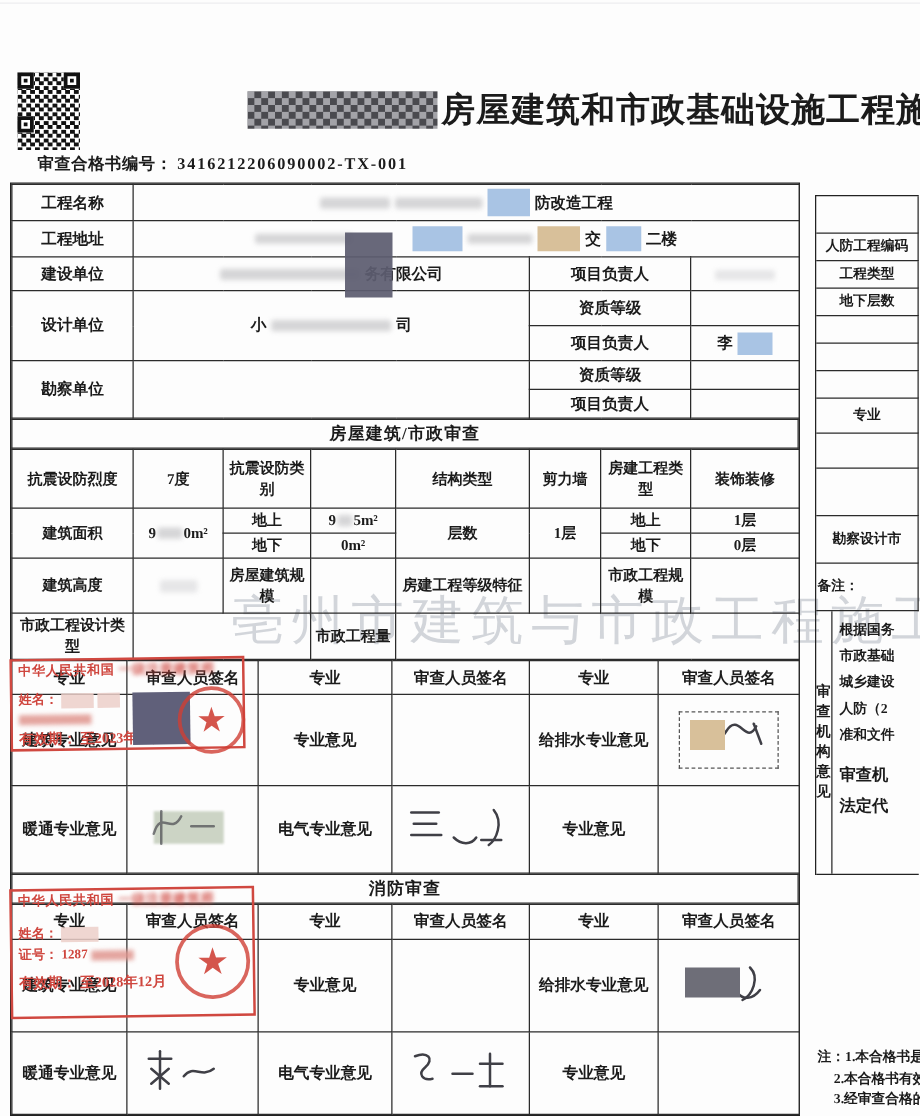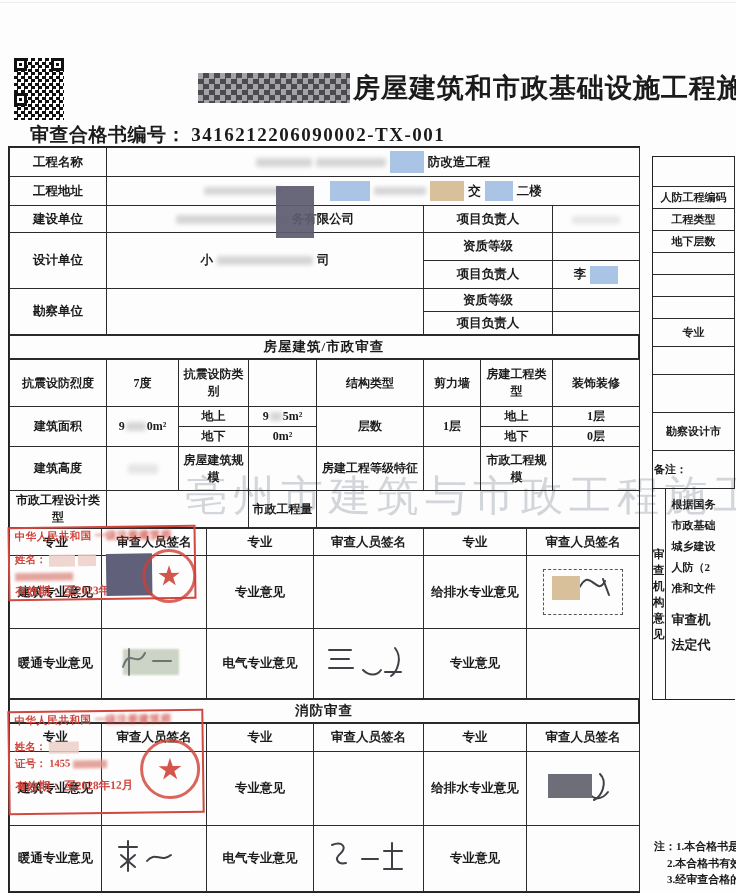--- a/index.html
+++ b/index.html
@@ -14,21 +14,21 @@
   .qr .f{position:absolute;width:13px;height:13px;border:3px solid #111;background:#fff;box-sizing:border-box;}
   .qr .f::after{content:"";position:absolute;left:2px;top:2px;width:3px;height:3px;background:#111;}
   .qr .f1{left:0;top:0;} .qr .f2{right:0;top:0;} .qr .f3{left:0;bottom:14px;}
 
   
   .title-row{position:absolute;left:198px;top:70px;display:flex;align-items:center;gap:3px;white-space:nowrap;z-index:3;}
   .mosaic{display:inline-block;width:152px;height:30px;
       background:repeating-conic-gradient(#4a4a4f 0 25%, #a3a3a8 0 50%) 0 0/11px 11px;}
   .title-text{font-size:27px;font-weight:bold;letter-spacing:1px;}
 
-  .certline{position:absolute;left:30px;top:122px;font-size:19px;font-weight:bold;letter-spacing:.5px;z-index:3;}
+  .certline{position:absolute;left:30px;top:122px;font-size:13px;font-weight:bold;letter-spacing:.5px;z-index:3;}
   .certline .num{letter-spacing:1.5px;}
 
   
   .watermark{position:absolute;left:185px;top:468px;z-index:1;font-size:42px;letter-spacing:6px;
       color:#8f97a3;opacity:.38;white-space:nowrap;}
 
   
   #main-table{position:absolute;left:8px;top:146px;width:630px;z-index:2;border:1px solid #222;}
   table{border-collapse:collapse;width:630px;table-layout:fixed;background:transparent;}
   td{border:1px solid #2b2b2b;font-weight:bold;font-size:12.5px;text-align:center;
@@ -427,21 +427,21 @@
     <div class="l1">
       <span>中华人民共和国</span>
       <span class="red-blur">一级注册建筑师</span>
     </div>
     <div class="row" style="margin-top:12px">
       <span>姓名：</span>
       <span class="bx bx-pink" style="width:30px;height:12px"></span>
     </div>
     <div class="row">
       <span>证号：</span>
-      <span>1455</span>
+      <span>1287</span>
       <span class="red-blur bx" style="background:#e0968f;width:34px;height:8px"></span>
     </div>
     <div class="valid" style="margin-top:8px">
       <span>有效期：</span>
       <span>至2028年12月</span>
     </div>
     <div class="seal">★</div>
   </div>
 
   <div id="right-panel">

